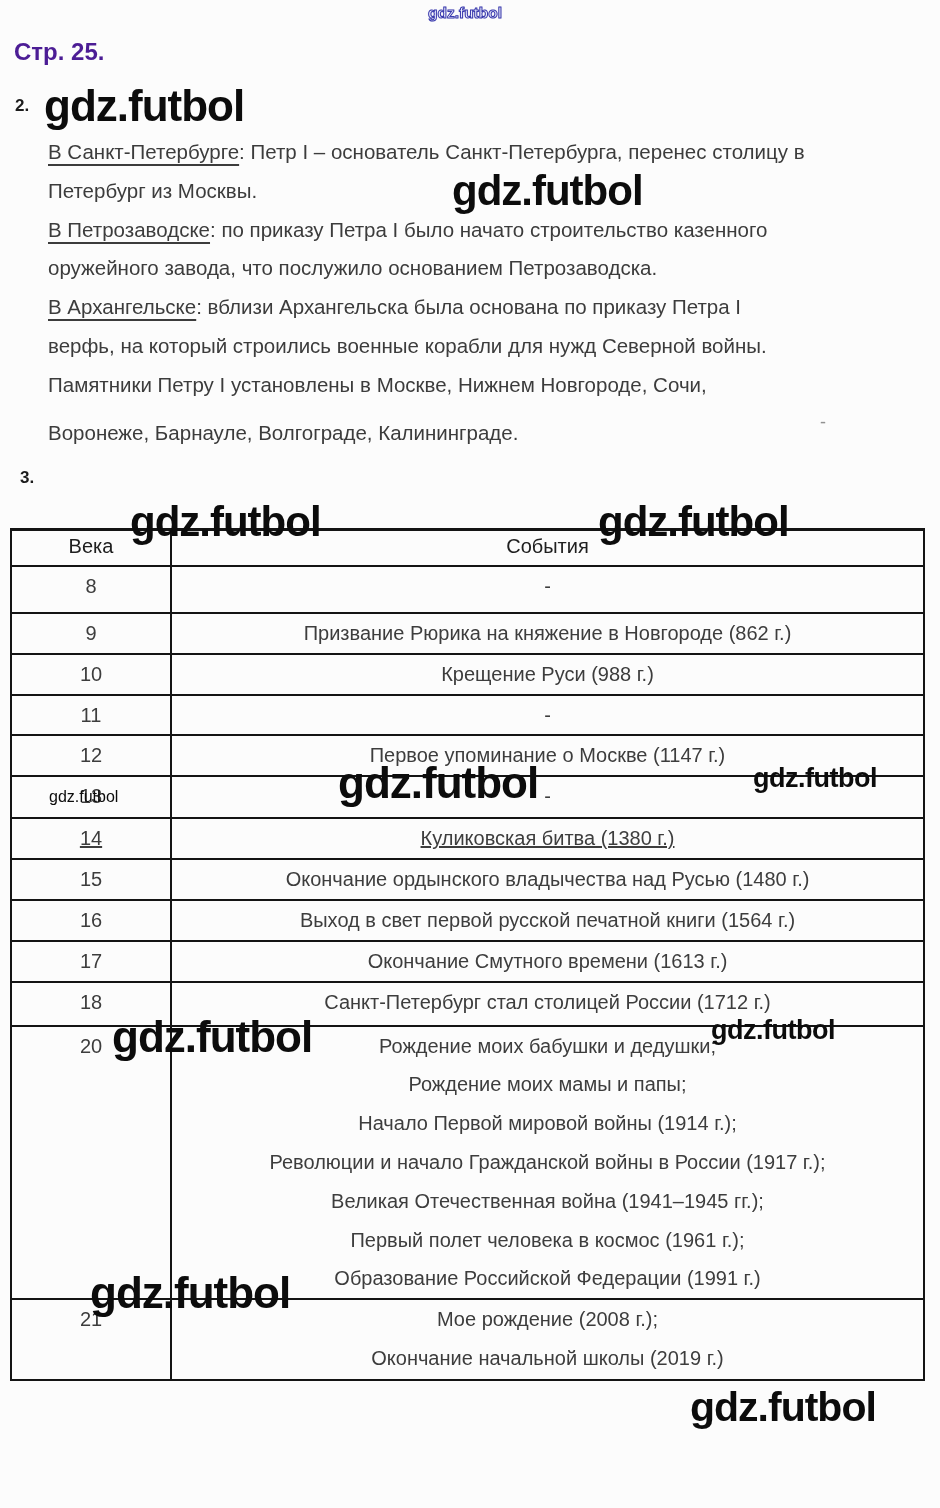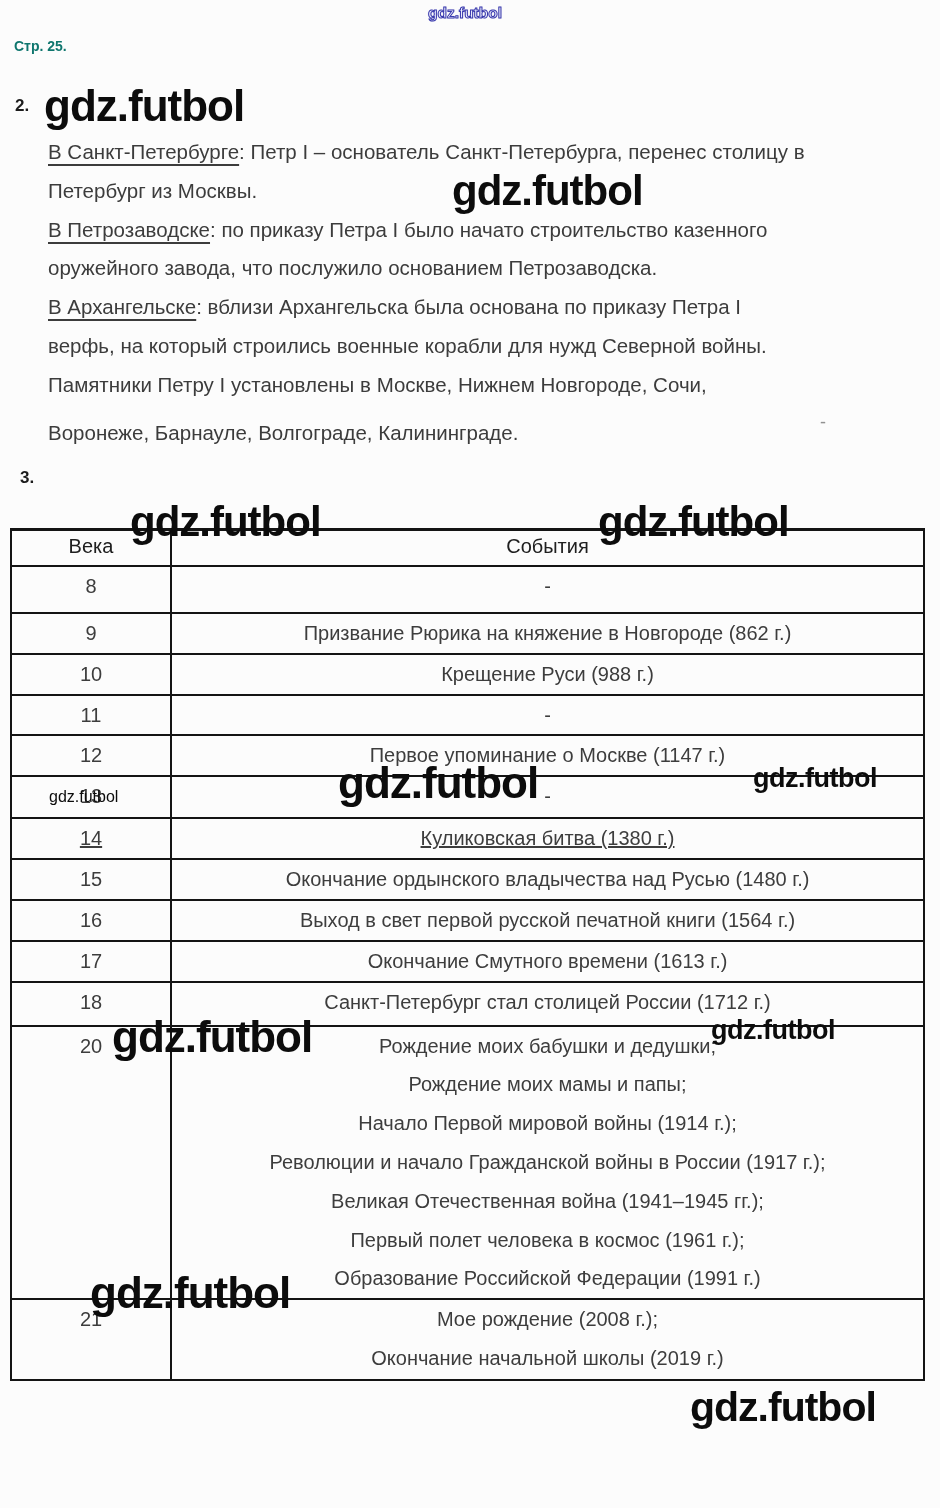--- a/index.html
+++ b/index.html
@@ -36,21 +36,21 @@
   .wm-13big  { left: 338px; top: 761px;  font-size: 44px; }
   .wm-13right{ left: 753px; top: 765px;  font-size: 27px; letter-spacing: -0.5px; }
   .wm-13small{ left: 49px;  top: 789px;  font-size: 16px; font-weight: 400; letter-spacing: 0; }
   .wm-19big  { left: 112px; top: 1015px; font-size: 44px; }
   .wm-19right{ left: 711px; top: 1017px; font-size: 27px; letter-spacing: -0.5px; }
   .wm-20big  { left: 90px;  top: 1271px; font-size: 44px; }
   .wm-21big  { left: 690px; top: 1387px; font-size: 41px; }
 
   .page-label {
     position: absolute; left: 14px; top: 38px;
-    font-size: 14px; font-weight: 700; color: #0f766e;
+    font-size: 24px; font-weight: 700; color: #4c1d95;
   }
   .sec-num { position: absolute; font-size: 17px; font-weight: 700; color: #1c1c1c; }
   .sec2 { left: 15px; top: 96px; }
   .sec3 { left: 20px; top: 468px; }
 
   
   .paragraph {
     position: absolute; left: 48px; top: 133px; width: 880px;
     font-size: 20.5px; color: #3c3c3c; z-index: 5;
   }

